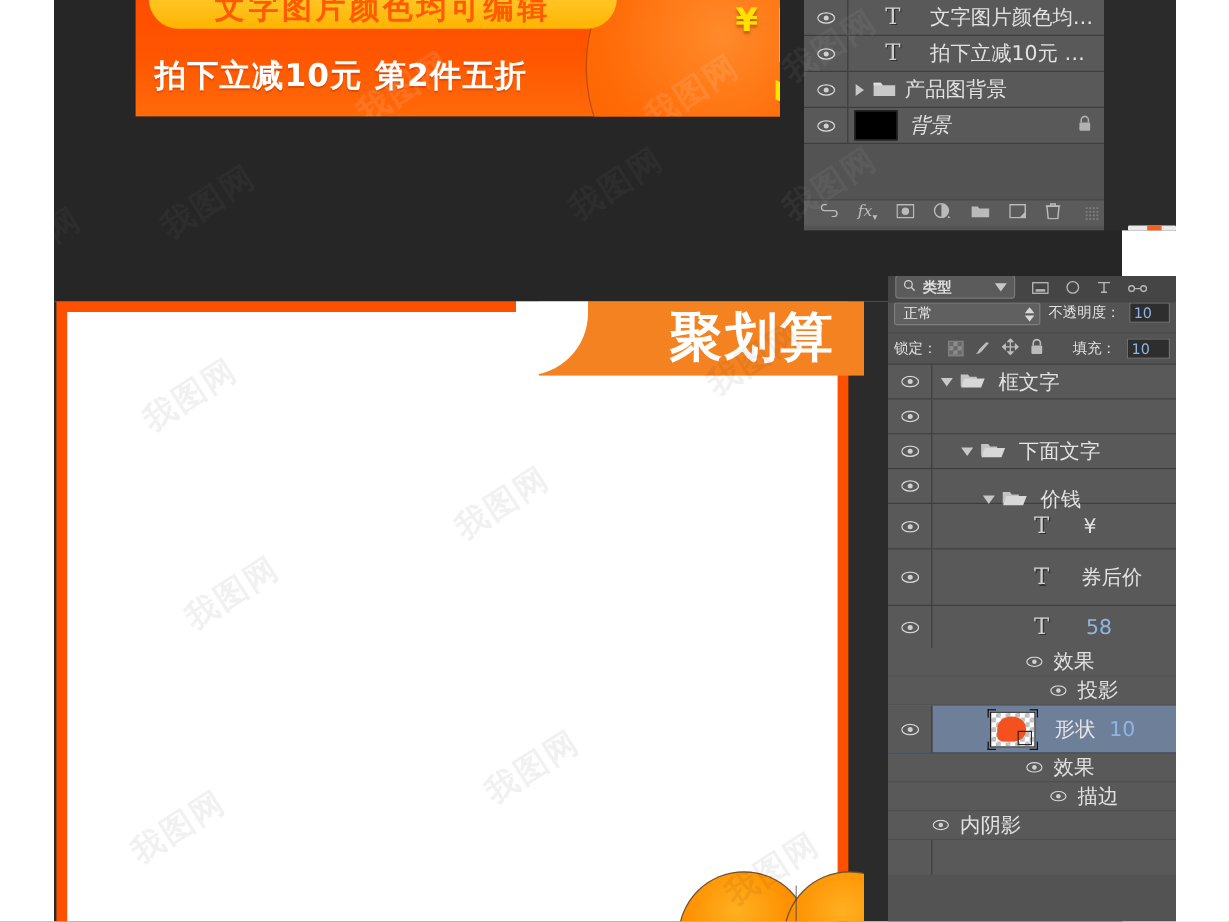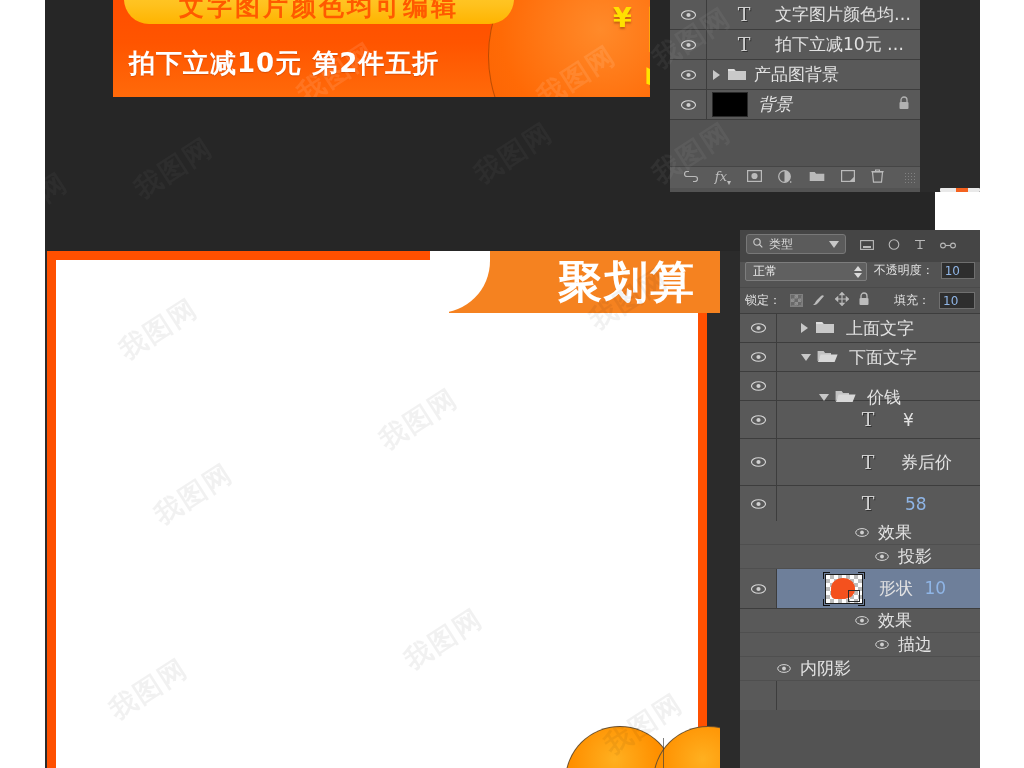--- a/index.html
+++ b/index.html
@@ -160,22 +160,22 @@
     position:absolute; left:940px; top:188px; width:40px; height:4px;
     background:#e9e9e9; border-radius:1px;
   }
   .mini-scrub i {
     display:block; margin-left:16px; width:12px; height:4px; background:#f4621f;
   }
 
   
   #panel-bot { left:740px; top:230px; width:240px; height:538px; background:#535353; }
   .filterbar {
-    height:32px; background:#454545; display:flex; align-items:center;
-    padding-left:6px; gap:14px; overflow:hidden; position:relative;
+    height:22px; background:#454545; display:flex; align-items:center;
+    padding-left:6px; gap:14px; overflow:hidden; position:relative;font-weight:bold;
   }
   .kind-box {
     height:20px; min-width:100px; margin-top:-4px;
     background:#5b5b5b; border:1px solid #787878; border-radius:3px;
     display:flex; align-items:center; padding:0 6px; gap:6px;
     font-size:12px; color:#ddd;
   }
   .fb-ico { color:#b9b9b9; font-size:11px; }
 
   .blendbar {
@@ -480,39 +480,49 @@
       <span class="lk-ico">
         <svg width="12" height="14" viewBox="0 0 12 14">
             <path d="M3 6V4a3 3 0 016 0v2" fill="none" stroke="#cfcfcf" stroke-width="1.3"></path>
             <rect x="1.5" y="6" width="9" height="7" rx="1" fill="#cfcfcf"></rect>
           </svg>
       </span>
       <span class="field-lbl" style="margin-left:auto;">填充：</span>
       <span class="num-field">10</span>
     </div>
 
-
-    <div class="row">
-      <div class="eye-cell">
-        <span class="eye">
-          <svg width="15" height="10" viewBox="0 0 15 10">
-              <ellipse cx="7.5" cy="5" rx="7" ry="4.3" fill="none" stroke="#d6d6d6" stroke-width="1.1"></ellipse>
-              <circle cx="7.5" cy="5" r="2.1" fill="#cfcfcf"></circle>
-            </svg>
-        </span>
-      </div>
-      <div class="row-body" style="padding-left:24px; gap:7px;">
-        <span class="tri tri-right"></span>
+    <div class="row">
+      <div class="eye-cell">
+        <span class="eye">
+          <svg width="15" height="10" viewBox="0 0 15 10">
+              <ellipse cx="7.5" cy="5" rx="7" ry="4.3" fill="none" stroke="#d6d6d6" stroke-width="1.1"></ellipse>
+              <circle cx="7.5" cy="5" r="2.1" fill="#cfcfcf"></circle>
+            </svg>
+        </span>
+      </div>
+      <div class="row-body" style="padding-left:7px; gap:6px;">
+        <span class="tri tri-down"></span>
         <span>
-          <svg width="20" height="15" viewBox="0 0 20 15">
-              <path d="M1 3h6l1.6 2H19v9H1z" fill="#c9c9c9"></path>
-              <path d="M1 3h6l1.6 2H1z" fill="#dedede"></path>
-            </svg>
-        </span>
-        <span class="lbl" style="margin-left:4px;">上面文字</span>
+          <svg width="21" height="14" viewBox="0 0 21 14">
+              <path d="M0.6 2h6l1.5 2H14v3H4L1 12H0.6z" fill="#c3c3c3"></path>
+              <path d="M3.6 5.4h17L17.6 13H0.9z" fill="#d8d8d8"></path>
+            </svg>
+        </span>
+        <span class="lbl" style="margin-left:5px;">框文字</span>
+      </div>
+    </div>
+
+    <div class="row">
+      <div class="eye-cell">
+        <span class="eye">
+          <svg width="15" height="10" viewBox="0 0 15 10">
+              <ellipse cx="7.5" cy="5" rx="7" ry="4.3" fill="none" stroke="#d6d6d6" stroke-width="1.1"></ellipse>
+              <circle cx="7.5" cy="5" r="2.1" fill="#cfcfcf"></circle>
+            </svg>
+        </span>
       </div>
     </div>
 
     <div class="row">
       <div class="eye-cell">
         <span class="eye">
           <svg width="15" height="10" viewBox="0 0 15 10">
               <ellipse cx="7.5" cy="5" rx="7" ry="4.3" fill="none" stroke="#d6d6d6" stroke-width="1.1"></ellipse>
               <circle cx="7.5" cy="5" r="2.1" fill="#cfcfcf"></circle>
             </svg>

